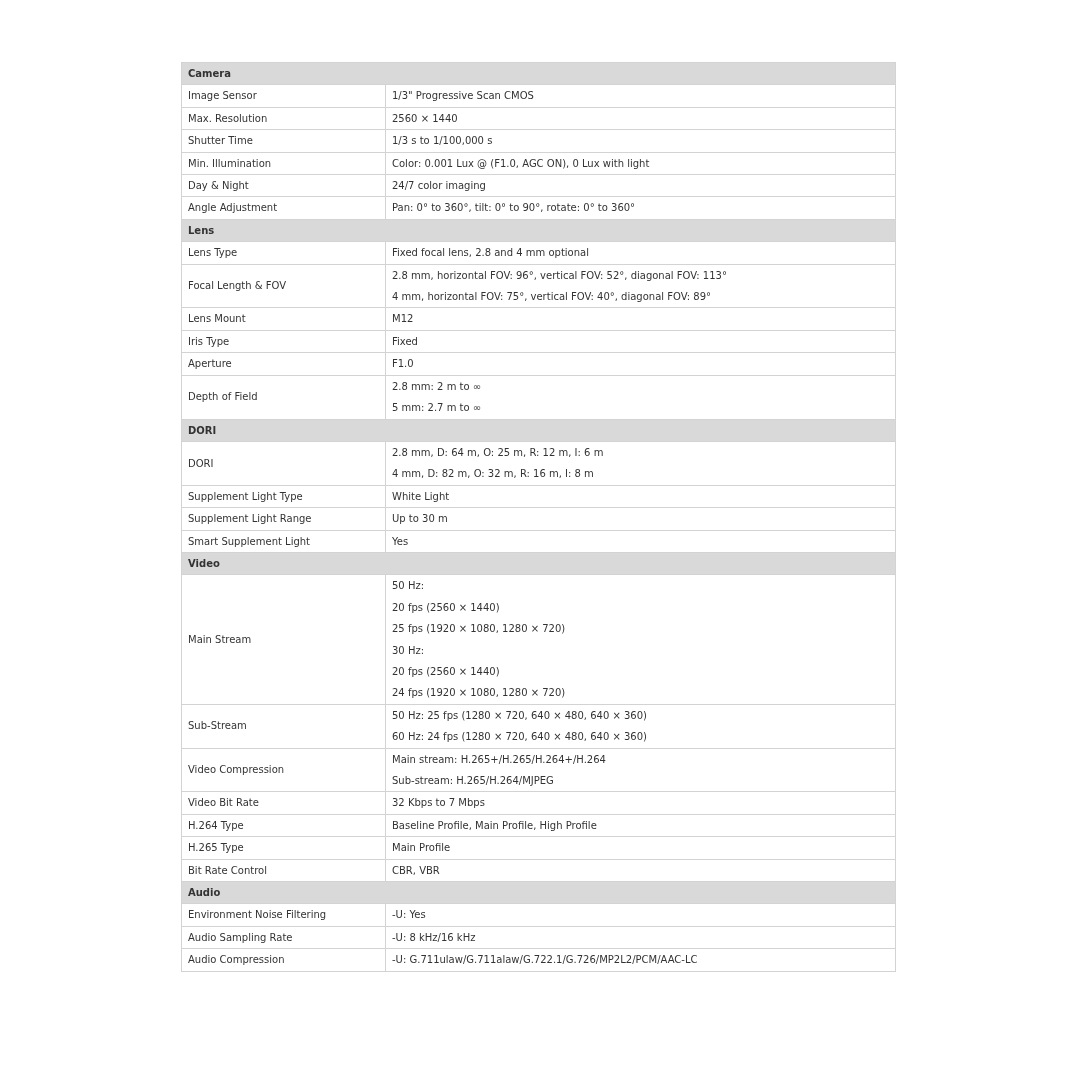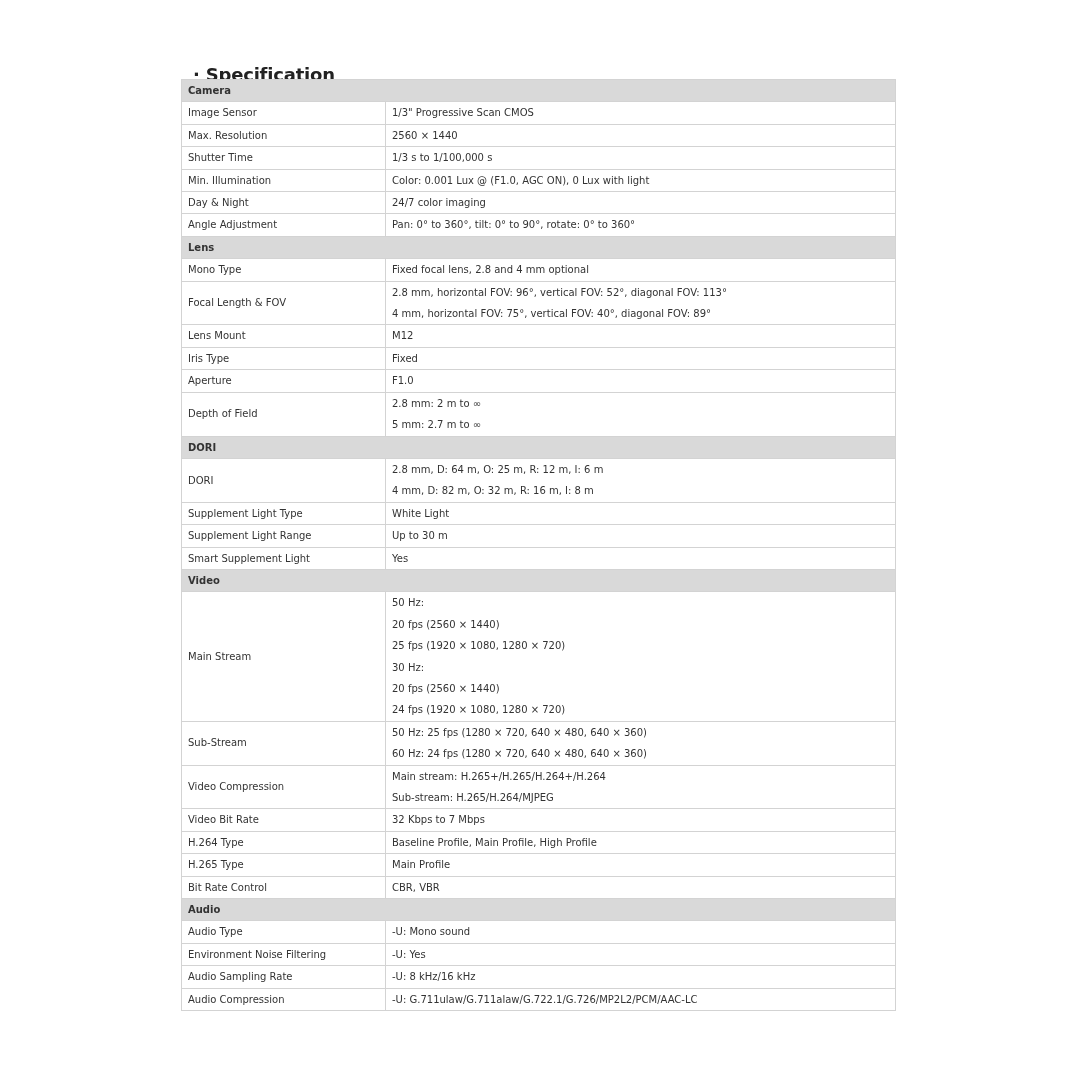--- a/index.html
+++ b/index.html
@@ -1,20 +1,20 @@
 <!DOCTYPE html>
 <html><head>
 <meta charset="utf-8">
 <style>
   html, body { margin: 0; padding: 0; background: #ffffff; }
   body { width: 1080px; height: 1080px; position: relative; overflow: hidden;
          font-family: "DejaVu Sans", sans-serif; color: #222; }
   .title { position: absolute; left: 193px; top: 36px; font-size: 18px; font-weight: 600;
            color: #222; letter-spacing: -0.2px; margin-top: 28px; }
-  .spec-table { position: absolute; left: 181px; top: 79px; width: 714px;
+  .spec-table { position: absolute; left: 181px; top: 62px; width: 714px;
                 border-collapse: collapse; table-layout: fixed; font-size: 10px; }
   .spec-table td { border: 1px solid #d3d3d3; padding: 0 6px; vertical-align: middle;
                    line-height: 21.4px; color: #333; }
   .spec-table col.c1 { width: 204px; }
   .spec-table col.c2 { width: 510px; }
   .section td { background: #d9d9d9; font-weight: bold; color: #333; height: 21px; }
   .label { color: #333; }
   .val-line { display: block; line-height: 21.4px; }
 </style>
 </head>
@@ -66,21 +66,21 @@
       <tr>
         <td class="label">Angle Adjustment</td>
         <td>
           <span class="val-line">Pan: 0° to 360°, tilt: 0° to 90°, rotate: 0° to 360°</span>
         </td>
       </tr>
       <tr class="section">
         <td colspan="2">Lens</td>
       </tr>
       <tr>
-        <td class="label">Mono Type</td>
+        <td class="label">Lens Type</td>
         <td>
           <span class="val-line">Fixed focal lens, 2.8 and 4 mm optional</span>
         </td>
       </tr>
       <tr>
         <td class="label">Focal Length &amp; FOV</td>
         <td>
           <span class="val-line">2.8 mm, horizontal FOV: 96°, vertical FOV: 52°, diagonal FOV: 113°</span>
           <span class="val-line">4 mm, horizontal FOV: 75°, vertical FOV: 40°, diagonal FOV: 89°</span>
         </td>
@@ -187,26 +187,20 @@
       <tr>
         <td class="label">Bit Rate Control</td>
         <td>
           <span class="val-line">CBR, VBR</span>
         </td>
       </tr>
       <tr class="section">
         <td colspan="2">Audio</td>
       </tr>
       <tr>
-        <td class="label">Audio Type</td>
-        <td>
-          <span class="val-line">-U: Mono sound</span>
-        </td>
-      </tr>
-      <tr>
         <td class="label">Environment Noise Filtering</td>
         <td>
           <span class="val-line">-U: Yes</span>
         </td>
       </tr>
       <tr>
         <td class="label">Audio Sampling Rate</td>
         <td>
           <span class="val-line">-U: 8 kHz/16 kHz</span>
         </td>

